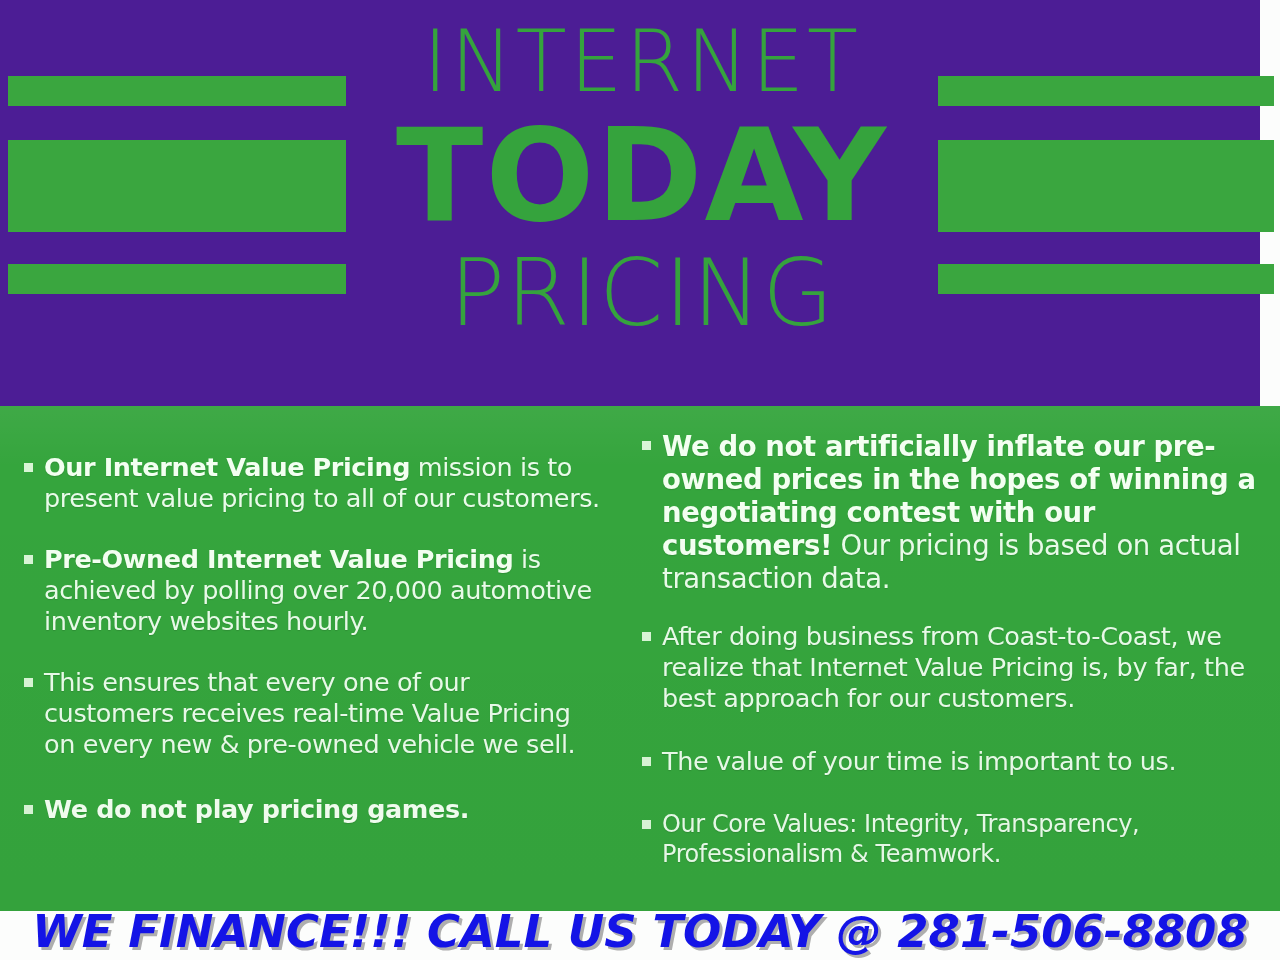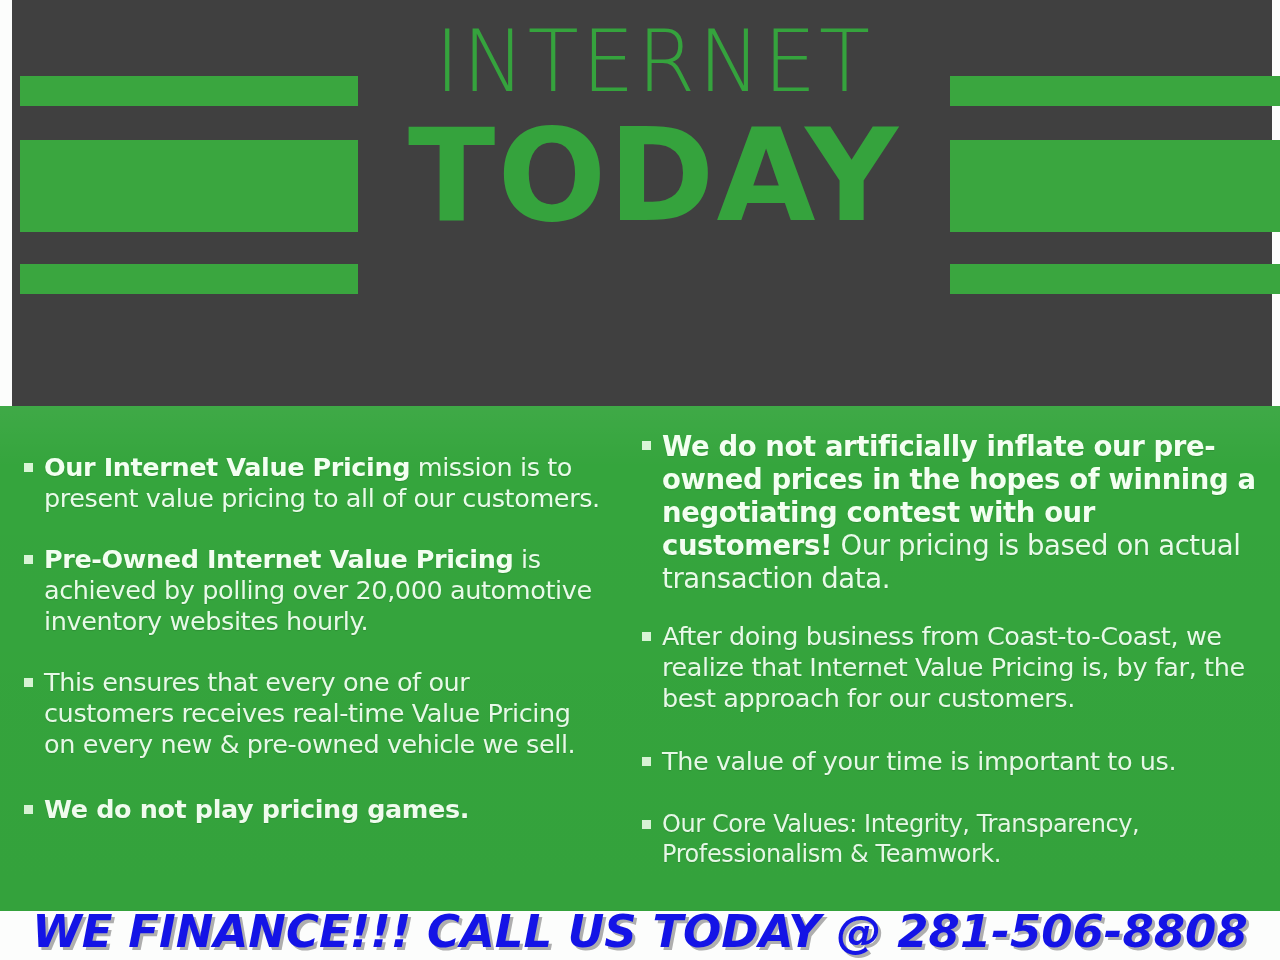--- a/index.html
+++ b/index.html
@@ -17,23 +17,23 @@
     position: relative;
     width: 1280px;
     height: 960px;
     background: #fcfdfc;
     overflow: hidden;
   }
 
   
   #header {
     position: absolute;
-    left: 12px; top: 0;
+    left: 0; top: 0;
     width: 1260px; height: 408px;
-    background: #404040;
+    background: #4c1d95;
   }
 
   .bar {
     position: absolute;
     background: #3aa63f;
   }
   .bar-l-top    { left: 8px;   top: 76px;  width: 338px; height: 30px; }
   .bar-l-mid    { left: 8px;   top: 140px; width: 338px; height: 92px; }
   .bar-l-bot    { left: 8px;   top: 264px; width: 338px; height: 30px; }
   .bar-r-top    { left: 938px; top: 76px;  width: 336px; height: 30px; }
@@ -177,20 +177,21 @@
     <div class="bar bar-l-mid"></div>
     <div class="bar bar-l-bot"></div>
 
     <div class="bar bar-r-top"></div>
     <div class="bar bar-r-mid"></div>
     <div class="bar bar-r-bot"></div>
 
     <div id="logo-stack">
       <div class="logo-line" id="logo-internet">INTERNET</div>
       <div class="logo-line" id="logo-value">TODAY</div>
+      <div class="logo-line" id="logo-pricing">PRICING</div>
     </div>
   </div>
 
   <div id="panel">
 
     <div class="col" id="col-left">
       <ul class="bullets">
         <li>
           <span class="bold">Our Internet Value Pricing</span><span> mission is to present value pricing to all of our customers.</span>
         </li>

